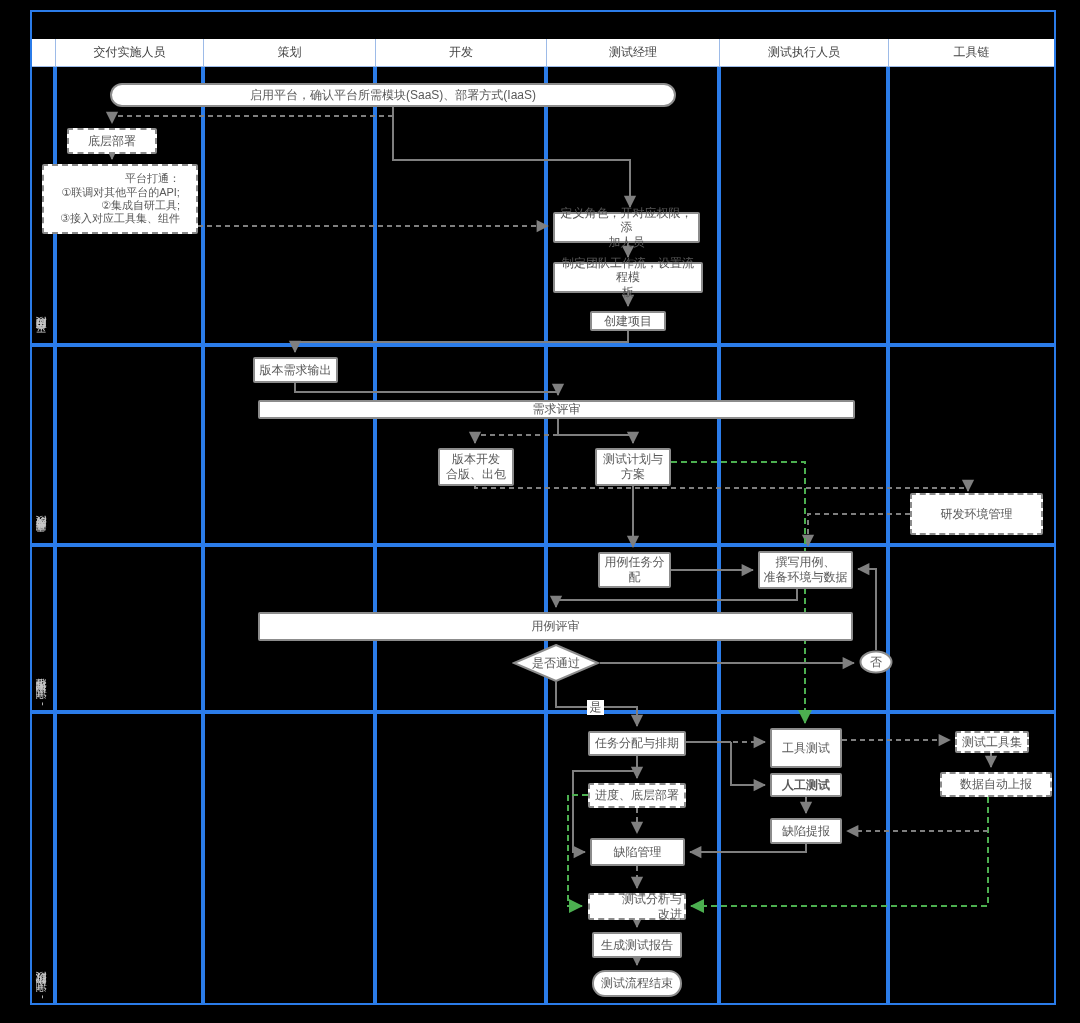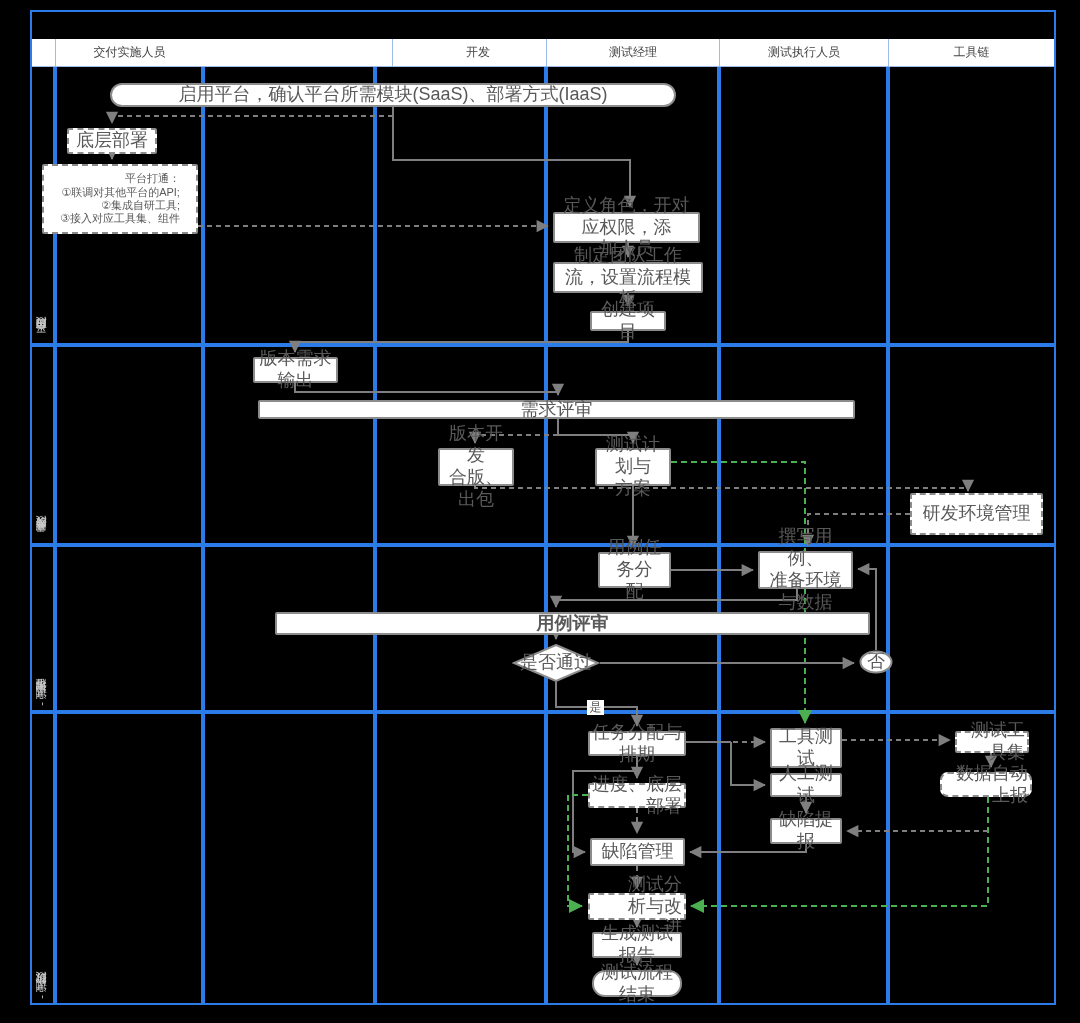--- a/index.html
+++ b/index.html
@@ -24,41 +24,42 @@
          font-size:11px;color:#c9c9c9;letter-spacing:1px;z-index:2;}
   
   #wires{position:absolute;left:0;top:0;z-index:2;}
   .ln{fill:none;stroke:#7f7f7f;stroke-width:2;marker-end:url(#arr);}
   .lnd{fill:none;stroke:#7f7f7f;stroke-width:2;stroke-dasharray:5 4;marker-end:url(#arr);}
   .lng{fill:none;stroke:#4caf50;stroke-width:2;stroke-dasharray:6 4;marker-end:url(#arrg);}
   .nomark{marker-end:none;}
   
   .node{position:absolute;background:#fff;border:2px solid #8c8c8c;border-radius:2px;
         box-sizing:border-box;display:flex;align-items:center;justify-content:center;
-        text-align:center;font-size:18px;color:#595959;line-height:1.22;
+        text-align:center;font-size:12px;color:#595959;line-height:1.22;
         white-space:pre-line;z-index:3;padding:0 2px;}
   .dashedb{border-style:dashed;border-width:2px;text-align:right;}
   .stadium{border-radius:13px;}
   .small{font-size:11px;}
   .shape{background:transparent;border:none;padding:0;}
   .shape svg{position:absolute;left:0;top:0;width:100%;height:100%;}
   .shape span{position:relative;z-index:1;}
   .tag{position:absolute;background:#fff;z-index:3;font-size:12px;color:#595959;
        display:flex;align-items:center;justify-content:center;}
 </style>
 </head>
 <body>
 
 <div id="page">
 
   <div class="frame"></div>
   <div class="hdrrow"></div>
   <div class="hcell" style="left:32px;width:23px;border-left:none;"></div>
   <div class="hcell" style="left:55px;width:148px;">交付实施人员</div>
-  <div class="hcell" style="left:392px;width:171px;">开发</div>
+  <div class="hcell" style="left:203px;width:172px;">策划</div>
+  <div class="hcell" style="left:375px;width:171px;">开发</div>
   <div class="hcell" style="left:546px;width:173px;">测试经理</div>
   <div class="hcell" style="left:888px;width:166px;">工具链</div>
   <div class="hcell" style="left:719px;width:169px;">测试执行人员</div>
   <div class="hdrbottom"></div>
 
   <div class="vline" style="left:53px;"></div>
   <div class="vline" style="left:201px;"></div>
   <div class="vline" style="left:373px;"></div>
   <div class="vline" style="left:544px;"></div>
   <div class="vline" style="left:717px;"></div>
@@ -134,41 +135,41 @@
   <div class="node" style="left:258px;top:400px;width:597px;height:19px;">需求评审</div>
   <div class="node" style="left:438px;top:448px;width:76px;height:38px;">版本开发
 合版、出包</div>
   <div class="node" style="left:595px;top:448px;width:76px;height:38px;">测试计划与
 方案</div>
   <div class="node dashedb" style="left:910px;top:493px;width:133px;height:42px;">研发环境管理</div>
   <div class="node" style="left:598px;top:552px;width:73px;height:36px;">用例任务分
 配</div>
   <div class="node" style="left:758px;top:551px;width:95px;height:38px;">撰写用例、
 准备环境与数据</div>
-  <div class="node" style="left:275px;top:612px;width:595px;height:23px;font-weight:bold;">用例评审</div>
+  <div class="node" style="left:258px;top:612px;width:595px;height:29px;">用例评审</div>
 
   <div class="node shape" style="left:512px;top:644px;width:88px;height:38px;">
     <svg viewBox="0 0 88 38" preserveAspectRatio="none">
         <polygon points="44,1 86,19 44,37 2,19" fill="#fff" stroke="#8c8c8c" stroke-width="2"></polygon>
       </svg>
     <span>是否通过</span>
   </div>
   <div class="node shape" style="left:859px;top:650px;width:34px;height:24px;">
     <svg viewBox="0 0 34 24" preserveAspectRatio="none">
         <ellipse cx="17" cy="12" rx="15.5" ry="10.5" fill="#fff" stroke="#8c8c8c" stroke-width="2"></ellipse>
       </svg>
     <span>否</span>
   </div>
   <div class="tag" style="left:587px;top:700px;width:17px;height:15px;">是</div>
 
   <div class="node" style="left:588px;top:731px;width:98px;height:25px;">任务分配与排期</div>
   <div class="node" style="left:770px;top:728px;width:72px;height:40px;">工具测试</div>
   <div class="node dashedb" style="left:955px;top:731px;width:74px;height:22px;">测试工具集</div>
-  <div class="node" style="left:770px;top:773px;width:72px;height:24px;">人工测试</div>
-  <div class="node dashedb" style="left:940px;top:772px;width:92px;height:25px;border-radius:8px;">数据自动上报</div>
+  <div class="node" style="left:770px;top:773px;width:72px;height:24px;font-weight:bold;">人工测试</div>
+  <div class="node dashedb" style="left:940px;top:772px;width:112px;height:25px;">数据自动上报</div>
   <div class="node" style="left:770px;top:818px;width:72px;height:26px;">缺陷提报</div>
   <div class="node dashedb" style="left:588px;top:783px;width:98px;height:25px;">进度、底层部署</div>
   <div class="node" style="left:590px;top:838px;width:95px;height:28px;">缺陷管理</div>
   <div class="node dashedb" style="left:588px;top:893px;width:98px;height:27px;padding-left:29px;">测试分析与改进</div>
   <div class="node" style="left:592px;top:932px;width:90px;height:26px;">生成测试报告</div>
   <div class="node stadium" style="left:592px;top:970px;width:90px;height:27px;">测试流程结束</div>
 
 </div>
 
 </body></html>

